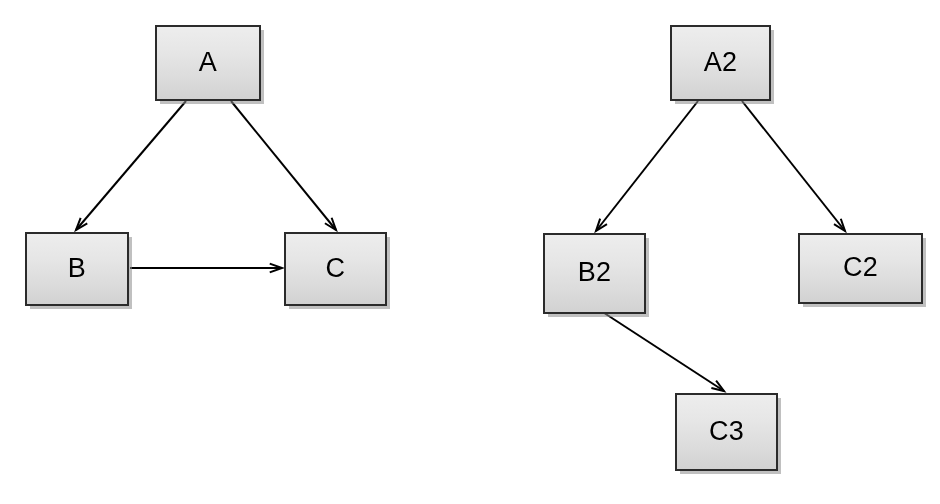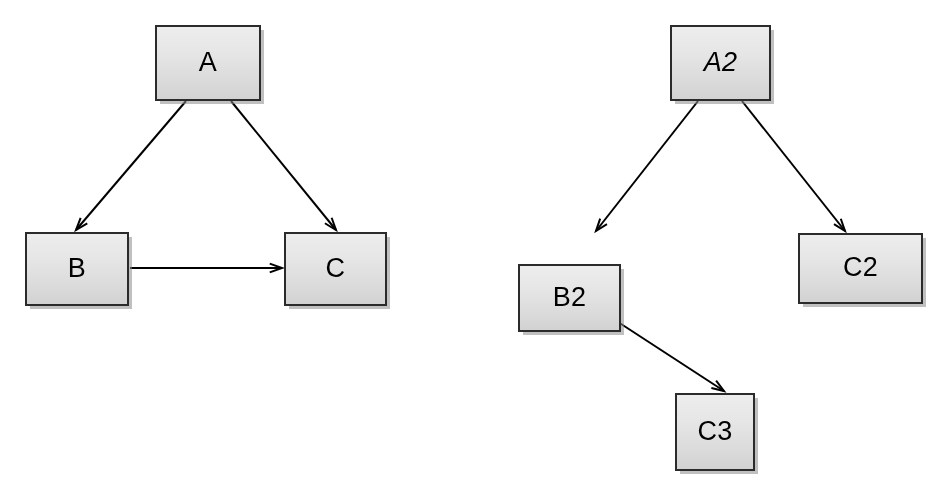--- a/index.html
+++ b/index.html
@@ -84,27 +84,27 @@
   <div id="node-layer">
       <div class="node" style="left: 155px; top: 25px; width: 106px; height: 76px;">
         <span class="node-label">A</span>
       </div>
       <div class="node" style="left: 25px; top: 232px; width: 104px; height: 74px;">
         <span class="node-label">B</span>
       </div>
       <div class="node" style="left: 284px; top: 232px; width: 103px; height: 74px;">
         <span class="node-label">C</span>
       </div>
-      <div class="node" style="left: 670px; top: 25px; width: 101px; height: 76px; font-style: italic;">
+      <div class="node" style="left: 670px; top: 25px; width: 101px; height: 76px;">
         <span class="node-label">A2</span>
       </div>
-      <div class="node" style="left: 518px; top: 233px; width: 103px; height: 68px; margin-top: 31px;">
+      <div class="node" style="left: 543px; top: 233px; width: 103px; height: 81px;">
         <span class="node-label">B2</span>
       </div>
       <div class="node" style="left: 798px; top: 233px; width: 125px; height: 71px;">
         <span class="node-label">C2</span>
       </div>
-      <div class="node" style="left: 675px; top: 393px; width: 80px; height: 78px;">
+      <div class="node" style="left: 675px; top: 393px; width: 103px; height: 78px;">
         <span class="node-label">C3</span>
       </div>
     </div>
 
 </div>
 
 </body></html>

